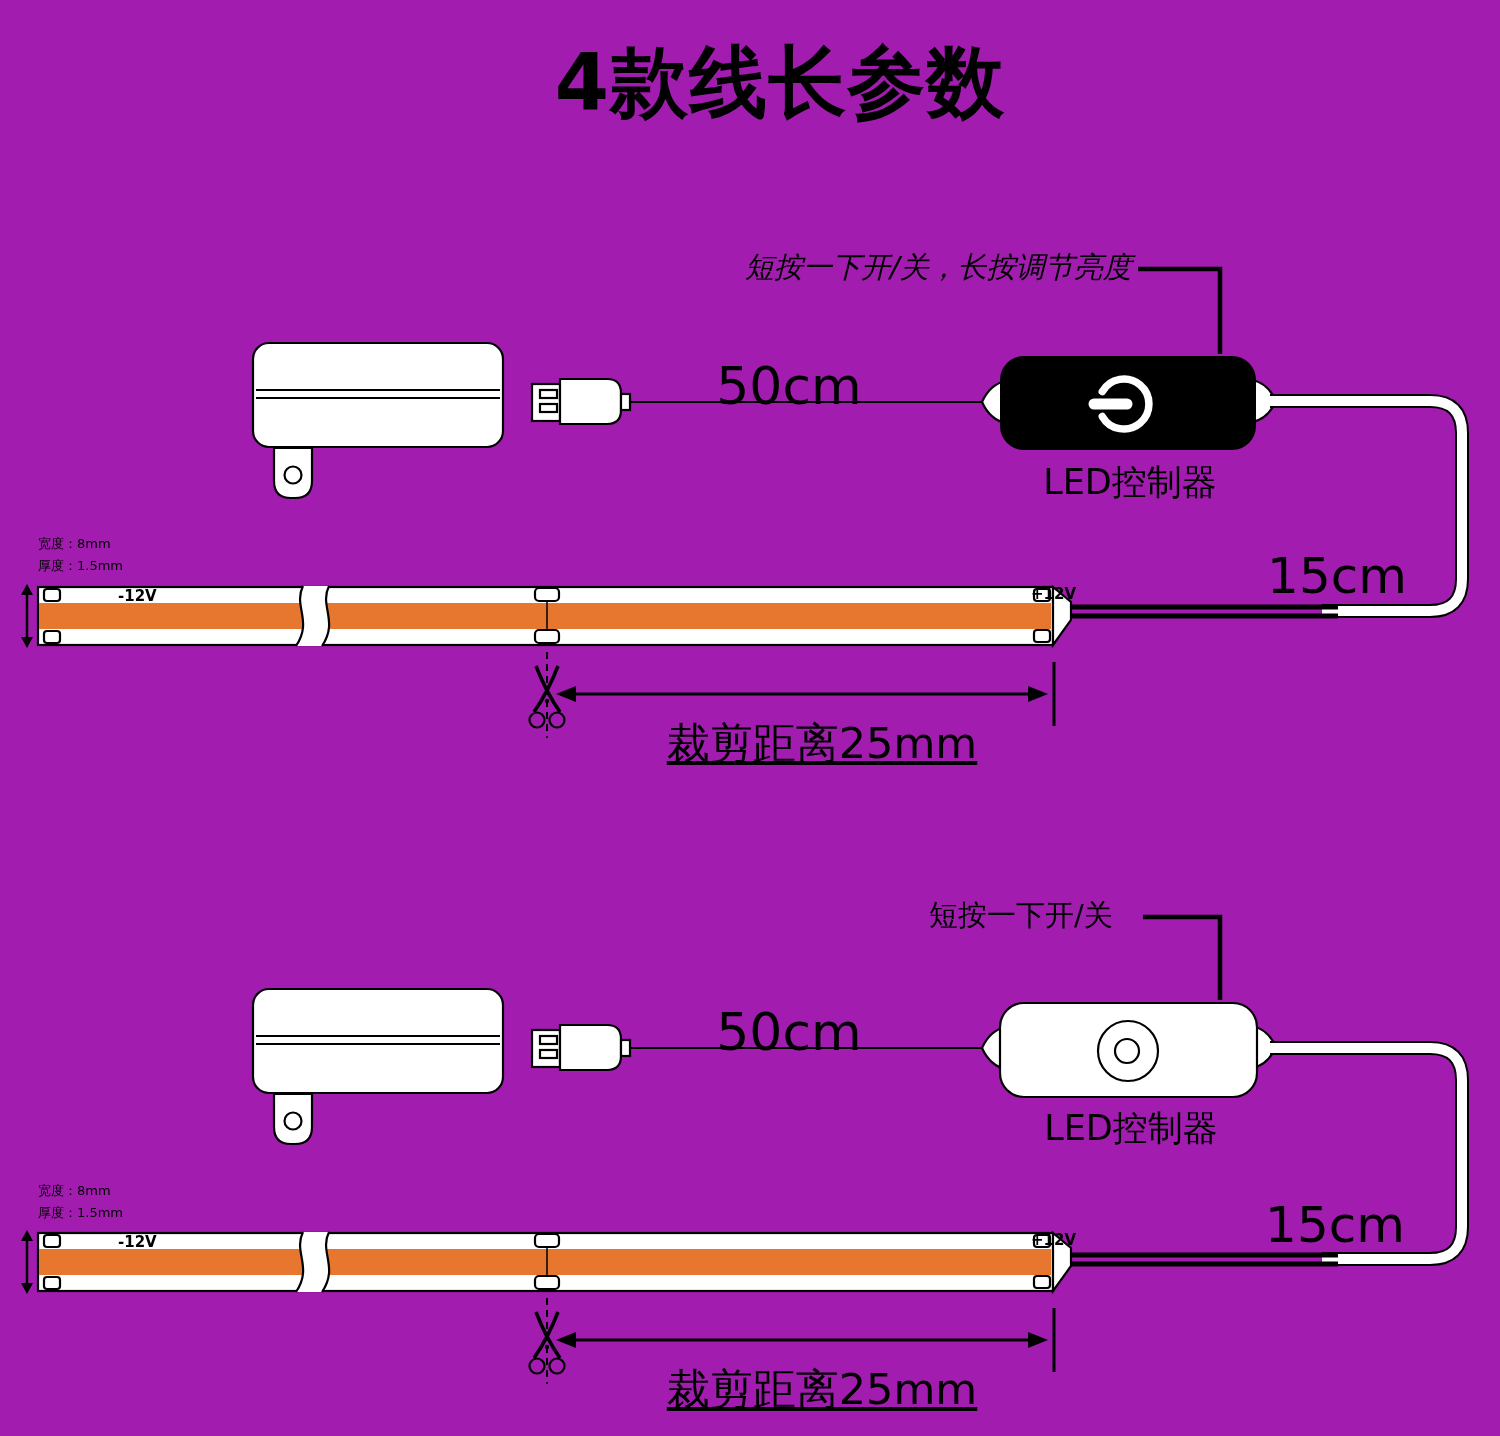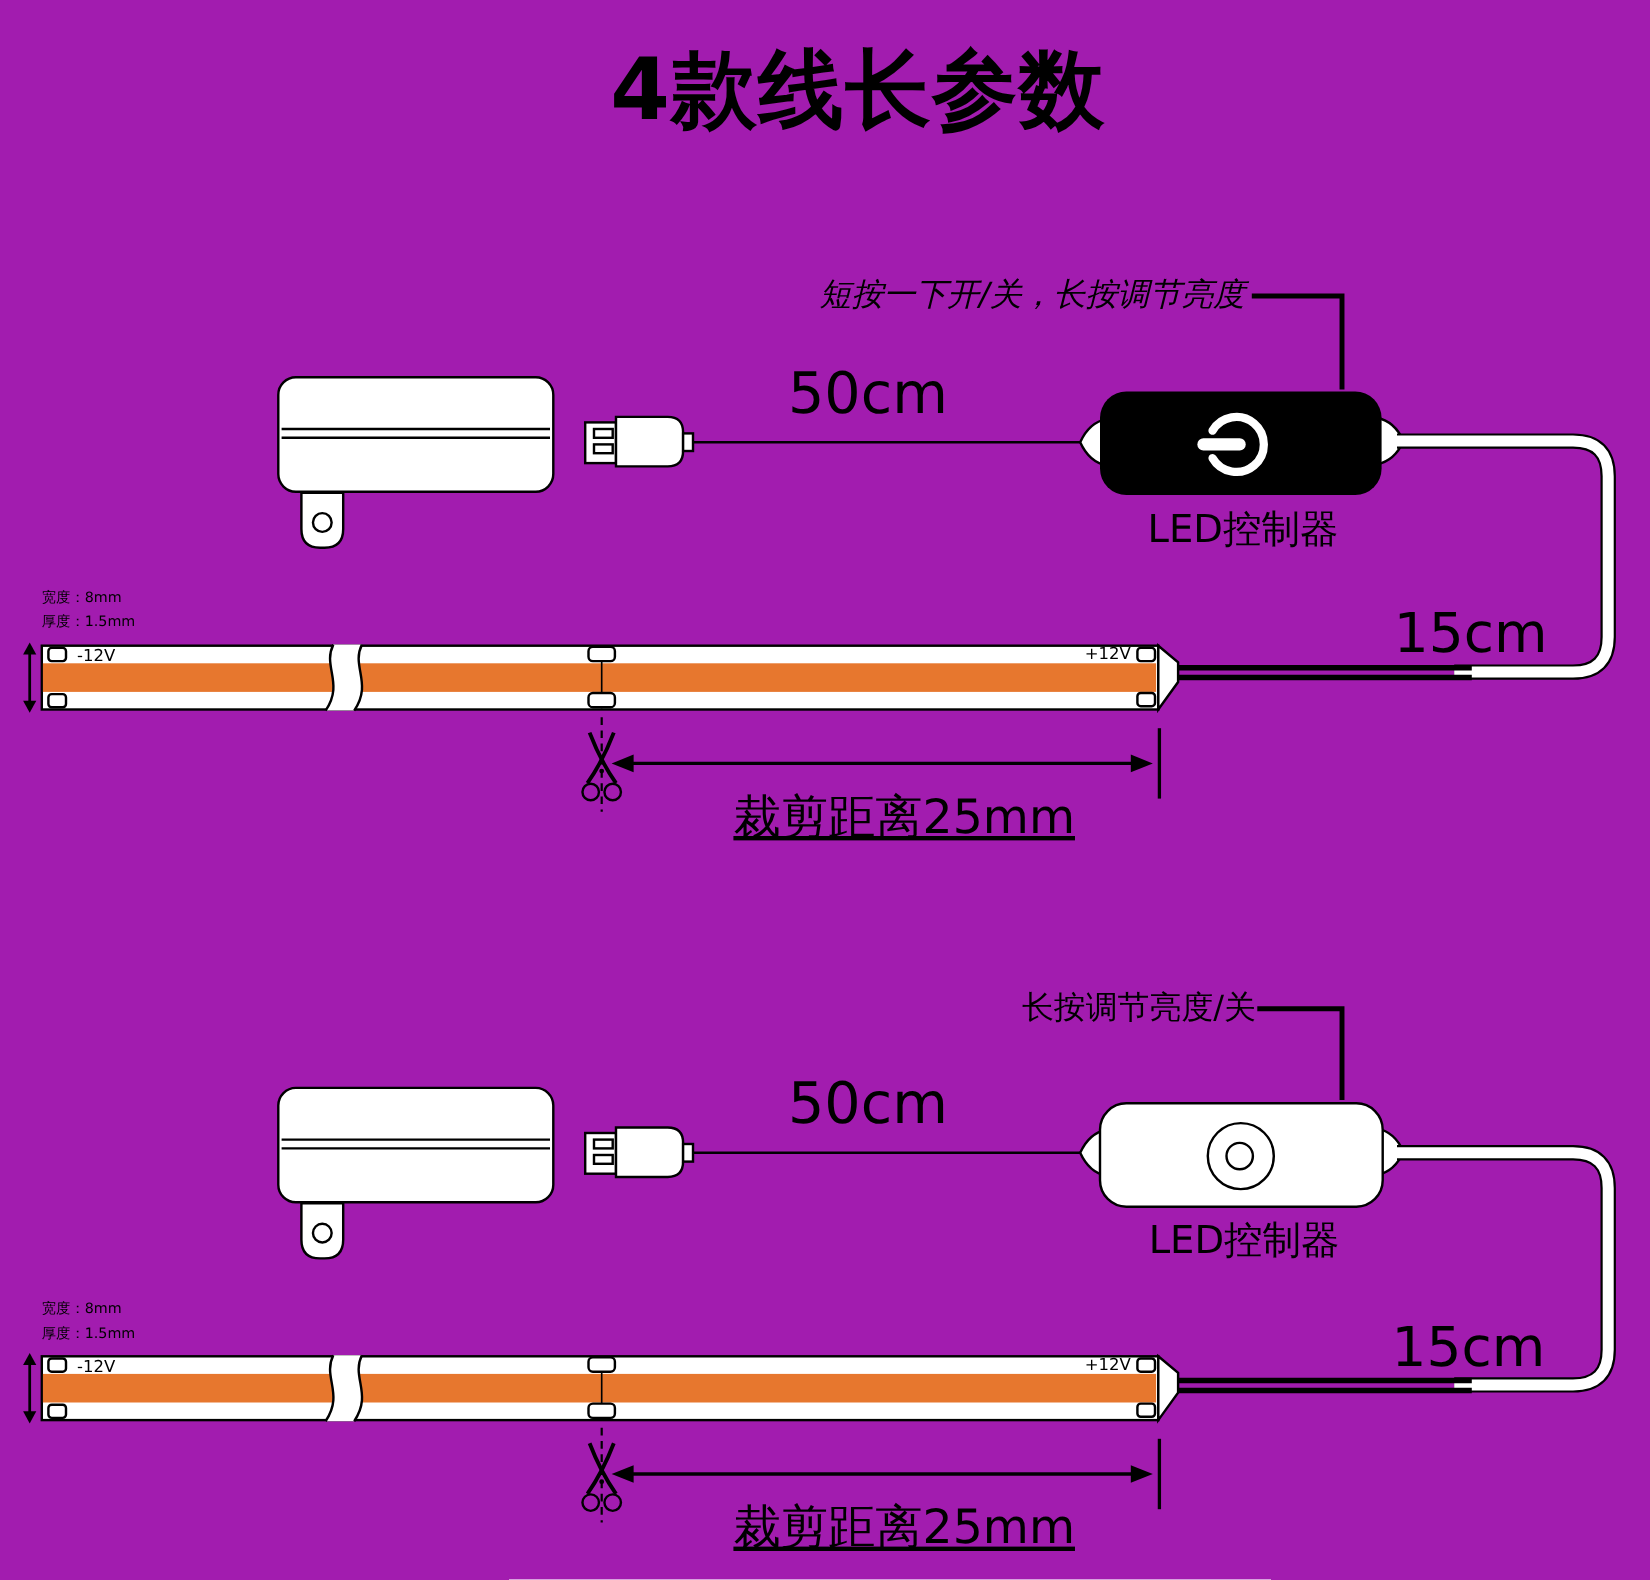--- a/index.html
+++ b/index.html
@@ -5,25 +5,25 @@
   html,body{margin:0;padding:0;background:#fff;}
   .canvas{position:relative;width:1500px;height:1436px;background:#a21caf;overflow:hidden;
           font-family:"DejaVu Sans","Liberation Sans",sans-serif;}
   .canvas svg{position:absolute;left:0;top:0;}
   .s  {fill:none;stroke:#000;stroke-width:2.2;}
   .sf {fill:#fff;stroke:#000;stroke-width:2.2;}
   .lbl{position:absolute;color:#000;white-space:nowrap;line-height:1.08;}
   .ctr{transform:translateX(-50%);text-align:center;}
   .title{left:780px;top:40px;font-size:78px;font-weight:bold;letter-spacing:1px;}
   .anno{font-size:29px;}
-  .cm50{font-size:52px;}
+  .cm50{font-size:52px;margin-top:28px;}
   .cm15{font-size:50px;margin-left:30px;}
   .ctrl{font-size:35px;}
   .dim{font-size:13px;}
-  .volt{font-size:15px;font-weight:normal;}
+  .volt{font-size:15px;font-weight:bold;margin-left:48px;}
   .cut{font-size:43px;text-decoration:underline;}
 </style>
 </head>
 <body>
 
 <div class="canvas">
 
 <svg width="1500" height="1436" viewBox="0 0 1500 1436">
 
   <g>
@@ -188,21 +188,21 @@
   <div class="lbl anno" style="left:745px;top:252px;font-style:italic;">短按一下开/关，长按调节亮度</div>
   <div class="lbl cm50 ctr" style="left:789px;top:330px;">50cm</div>
   <div class="lbl ctrl ctr" style="left:1130px;top:464px;">LED控制器</div>
   <div class="lbl cm15 ctr" style="left:1307px;top:549px;">15cm</div>
   <div class="lbl dim" style="left:38px;top:537px;">宽度：8mm</div>
   <div class="lbl dim" style="left:38px;top:559px;">厚度：1.5mm</div>
   <div class="lbl volt" style="left:70px;top:588px;">-12V</div>
   <div class="lbl volt" style="left:966px;top:586px;width:62px;text-align:right;">+12V</div>
   <div class="lbl cut ctr" style="left:822px;top:720px;">裁剪距离25mm</div>
 
-  <div class="lbl anno" style="left:929px;top:900px;">长按调节亮度/关</div>
+  <div class="lbl anno" style="left:929px;top:900px;">短按一下开/关</div>
   <div class="lbl cm50 ctr" style="left:789px;top:976px;">50cm</div>
   <div class="lbl ctrl ctr" style="left:1131px;top:1110px;">LED控制器</div>
   <div class="lbl cm15 ctr" style="left:1305px;top:1198px;">15cm</div>
   <div class="lbl dim" style="left:38px;top:1184px;">宽度：8mm</div>
   <div class="lbl dim" style="left:38px;top:1206px;">厚度：1.5mm</div>
   <div class="lbl volt" style="left:70px;top:1234px;">-12V</div>
   <div class="lbl volt" style="left:966px;top:1232px;width:62px;text-align:right;">+12V</div>
   <div class="lbl cut ctr" style="left:822px;top:1366px;">裁剪距离25mm</div>
 
 </div>

